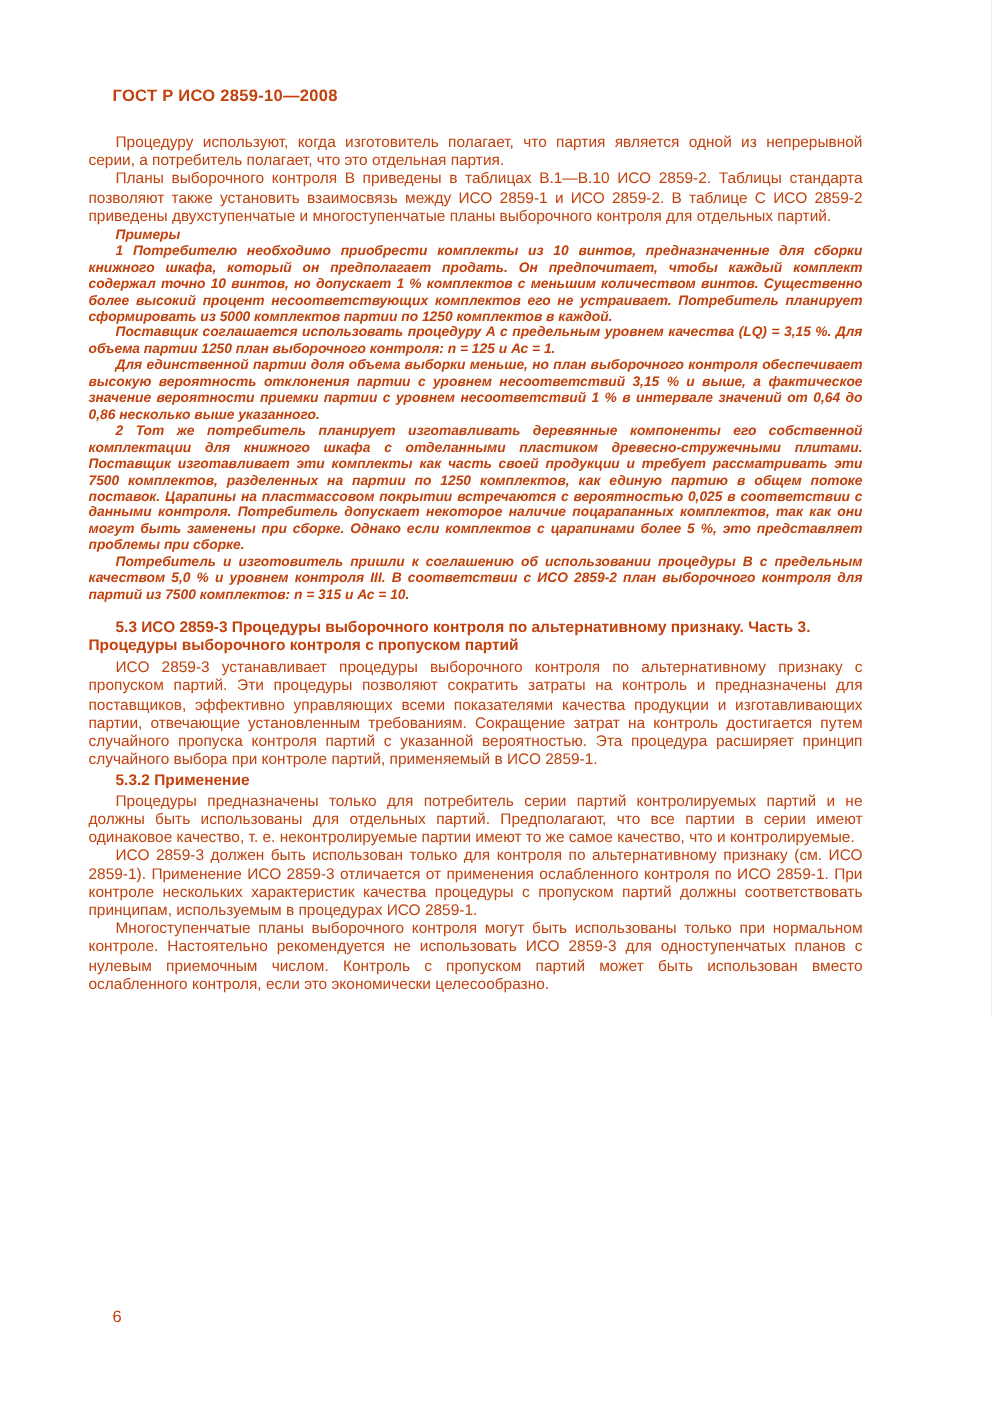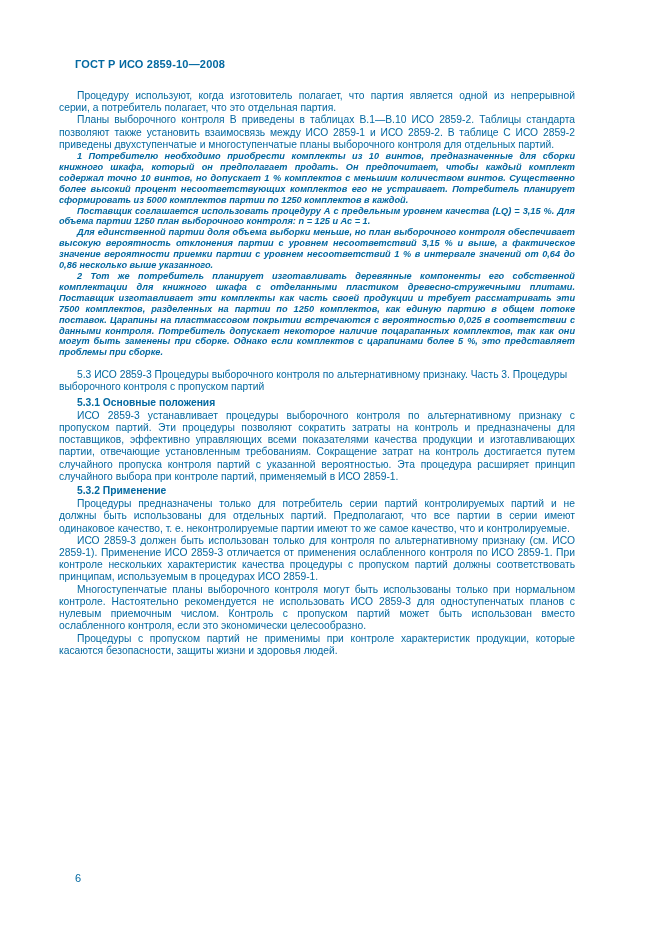--- a/index.html
+++ b/index.html
@@ -4,21 +4,21 @@
 <style>
   * { box-sizing: border-box; }
   html, body { margin: 0; padding: 0; background: #e8e8e8; }
   .page {
     position: relative;
     width: 661px;
     height: 936px;
     margin: 0 auto;
     background: #ffffff;
     font-family: "Liberation Sans", sans-serif;
-    color: #0369a1;
+    color: #c2410c;
     overflow: hidden;
   }
   .doc-header {
     position: absolute;
     top: 58px;
     left: 75px;
     font-size: 11px;
     font-weight: bold;
     letter-spacing: 0.2px;
   }
@@ -36,21 +36,21 @@
     text-indent: 18px;
   }
   p.example-label, p.example {
     font-size: 9.2px;
     line-height: 10.9px;
     font-style: italic;
     font-weight: bold;
     text-indent: 18px;
   }
   p.heading {
-    font-weight: normal;
+    font-weight: bold;
     text-indent: 18px;
     margin-top: 11px !important;
     margin-bottom: 3px !important;
     text-align: left;
   }
   p.subheading {
     font-weight: bold;
     text-indent: 18px;
     margin-top: 2px !important;
     margin-bottom: 1px !important;
@@ -65,28 +65,28 @@
 </style>
 </head>
 <body>
 
 <div class="page">
   <div class="doc-header">ГОСТ Р ИСО 2859-10—2008</div>
 
   <div class="content" id="content">
       <p class="body">Процедуру используют, когда изготовитель полагает, что партия является одной из непрерывной серии, а потребитель полагает, что это отдельная партия.</p>
       <p class="body">Планы выборочного контроля В приведены в таблицах В.1—В.10 ИСО 2859-2. Таблицы стандарта позволяют также установить взаимосвязь между ИСО 2859-1 и ИСО 2859-2. В таблице С ИСО 2859-2 приведены двухступенчатые и многоступенчатые планы выборочного контроля для отдельных партий.</p>
+      <p class="example-label">Примеры</p>
       <p class="example">1 Потребителю необходимо приобрести комплекты из 10 винтов, предназначенные для сборки книжного шкафа, который он предполагает продать. Он предпочитает, чтобы каждый комплект содержал точно 10 винтов, но допускает 1 % комплектов с меньшим количеством винтов. Существенно более высокий процент несоответствующих комплектов его не устраивает. Потребитель планирует сформировать из 5000 комплектов партии по 1250 комплектов в каждой.</p>
       <p class="example">Поставщик соглашается использовать процедуру А с предельным уровнем качества (LQ) = 3,15 %. Для объема партии 1250 план выборочного контроля: n = 125 и Ас = 1.</p>
       <p class="example">Для единственной партии доля объема выборки меньше, но план выборочного контроля обеспечивает высокую вероятность отклонения партии с уровнем несоответствий 3,15 % и выше, а фактическое значение вероятности приемки партии с уровнем несоответствий 1 % в интервале значений от 0,64 до 0,86 несколько выше указанного.</p>
       <p class="example">2 Тот же потребитель планирует изготавливать деревянные компоненты его собственной комплектации для книжного шкафа с отделанными пластиком древесно-стружечными плитами. Поставщик изготавливает эти комплекты как часть своей продукции и требует рассматривать эти 7500 комплектов, разделенных на партии по 1250 комплектов, как единую партию в общем потоке поставок. Царапины на пластмассовом покрытии встречаются с вероятностью 0,025 в соответствии с данными контроля. Потребитель допускает некоторое наличие поцарапанных комплектов, так как они могут быть заменены при сборке. Однако если комплектов с царапинами более 5 %, это представляет проблемы при сборке.</p>
+      <p class="example">Потребитель и изготовитель пришли к соглашению об использовании процедуры В с предельным качеством 5,0 % и уровнем контроля III. В соответствии с ИСО 2859-2 план выборочного контроля для партий из 7500 комплектов: n = 315 и Ас = 10.</p>
       <p class="heading">5.3 ИСО 2859-3 Процедуры выборочного контроля по альтернативному признаку. Часть 3. Процедуры выборочного контроля с пропуском партий</p>
-      <p class="subheading">5.3.1 Основные положения</p>
       <p class="body">ИСО 2859-3 устанавливает процедуры выборочного контроля по альтернативному признаку с пропуском партий. Эти процедуры позволяют сократить затраты на контроль и предназначены для поставщиков, эффективно управляющих всеми показателями качества продукции и изготавливающих партии, отвечающие установленным требованиям. Сокращение затрат на контроль достигается путем случайного пропуска контроля партий с указанной вероятностью. Эта процедура расширяет принцип случайного выбора при контроле партий, применяемый в ИСО 2859-1.</p>
       <p class="subheading">5.3.2 Применение</p>
       <p class="body">Процедуры предназначены только для потребитель серии партий контролируемых партий и не должны быть использованы для отдельных партий. Предполагают, что все партии в серии имеют одинаковое качество, т. е. неконтролируемые партии имеют то же самое качество, что и контролируемые.</p>
       <p class="body">ИСО 2859-3 должен быть использован только для контроля по альтернативному признаку (см. ИСО 2859-1). Применение ИСО 2859-3 отличается от применения ослабленного контроля по ИСО 2859-1. При контроле нескольких характеристик качества процедуры с пропуском партий должны соответствовать принципам, используемым в процедурах ИСО 2859-1.</p>
       <p class="body">Многоступенчатые планы выборочного контроля могут быть использованы только при нормальном контроле. Настоятельно рекомендуется не использовать ИСО 2859-3 для одноступенчатых планов с нулевым приемочным числом. Контроль с пропуском партий может быть использован вместо ослабленного контроля, если это экономически целесообразно.</p>
-      <p class="body">Процедуры с пропуском партий не применимы при контроле характеристик продукции, которые касаются безопасности, защиты жизни и здоровья людей.</p>
     </div>
 
   <div class="page-number">6</div>
 </div>
 
 </body></html>

